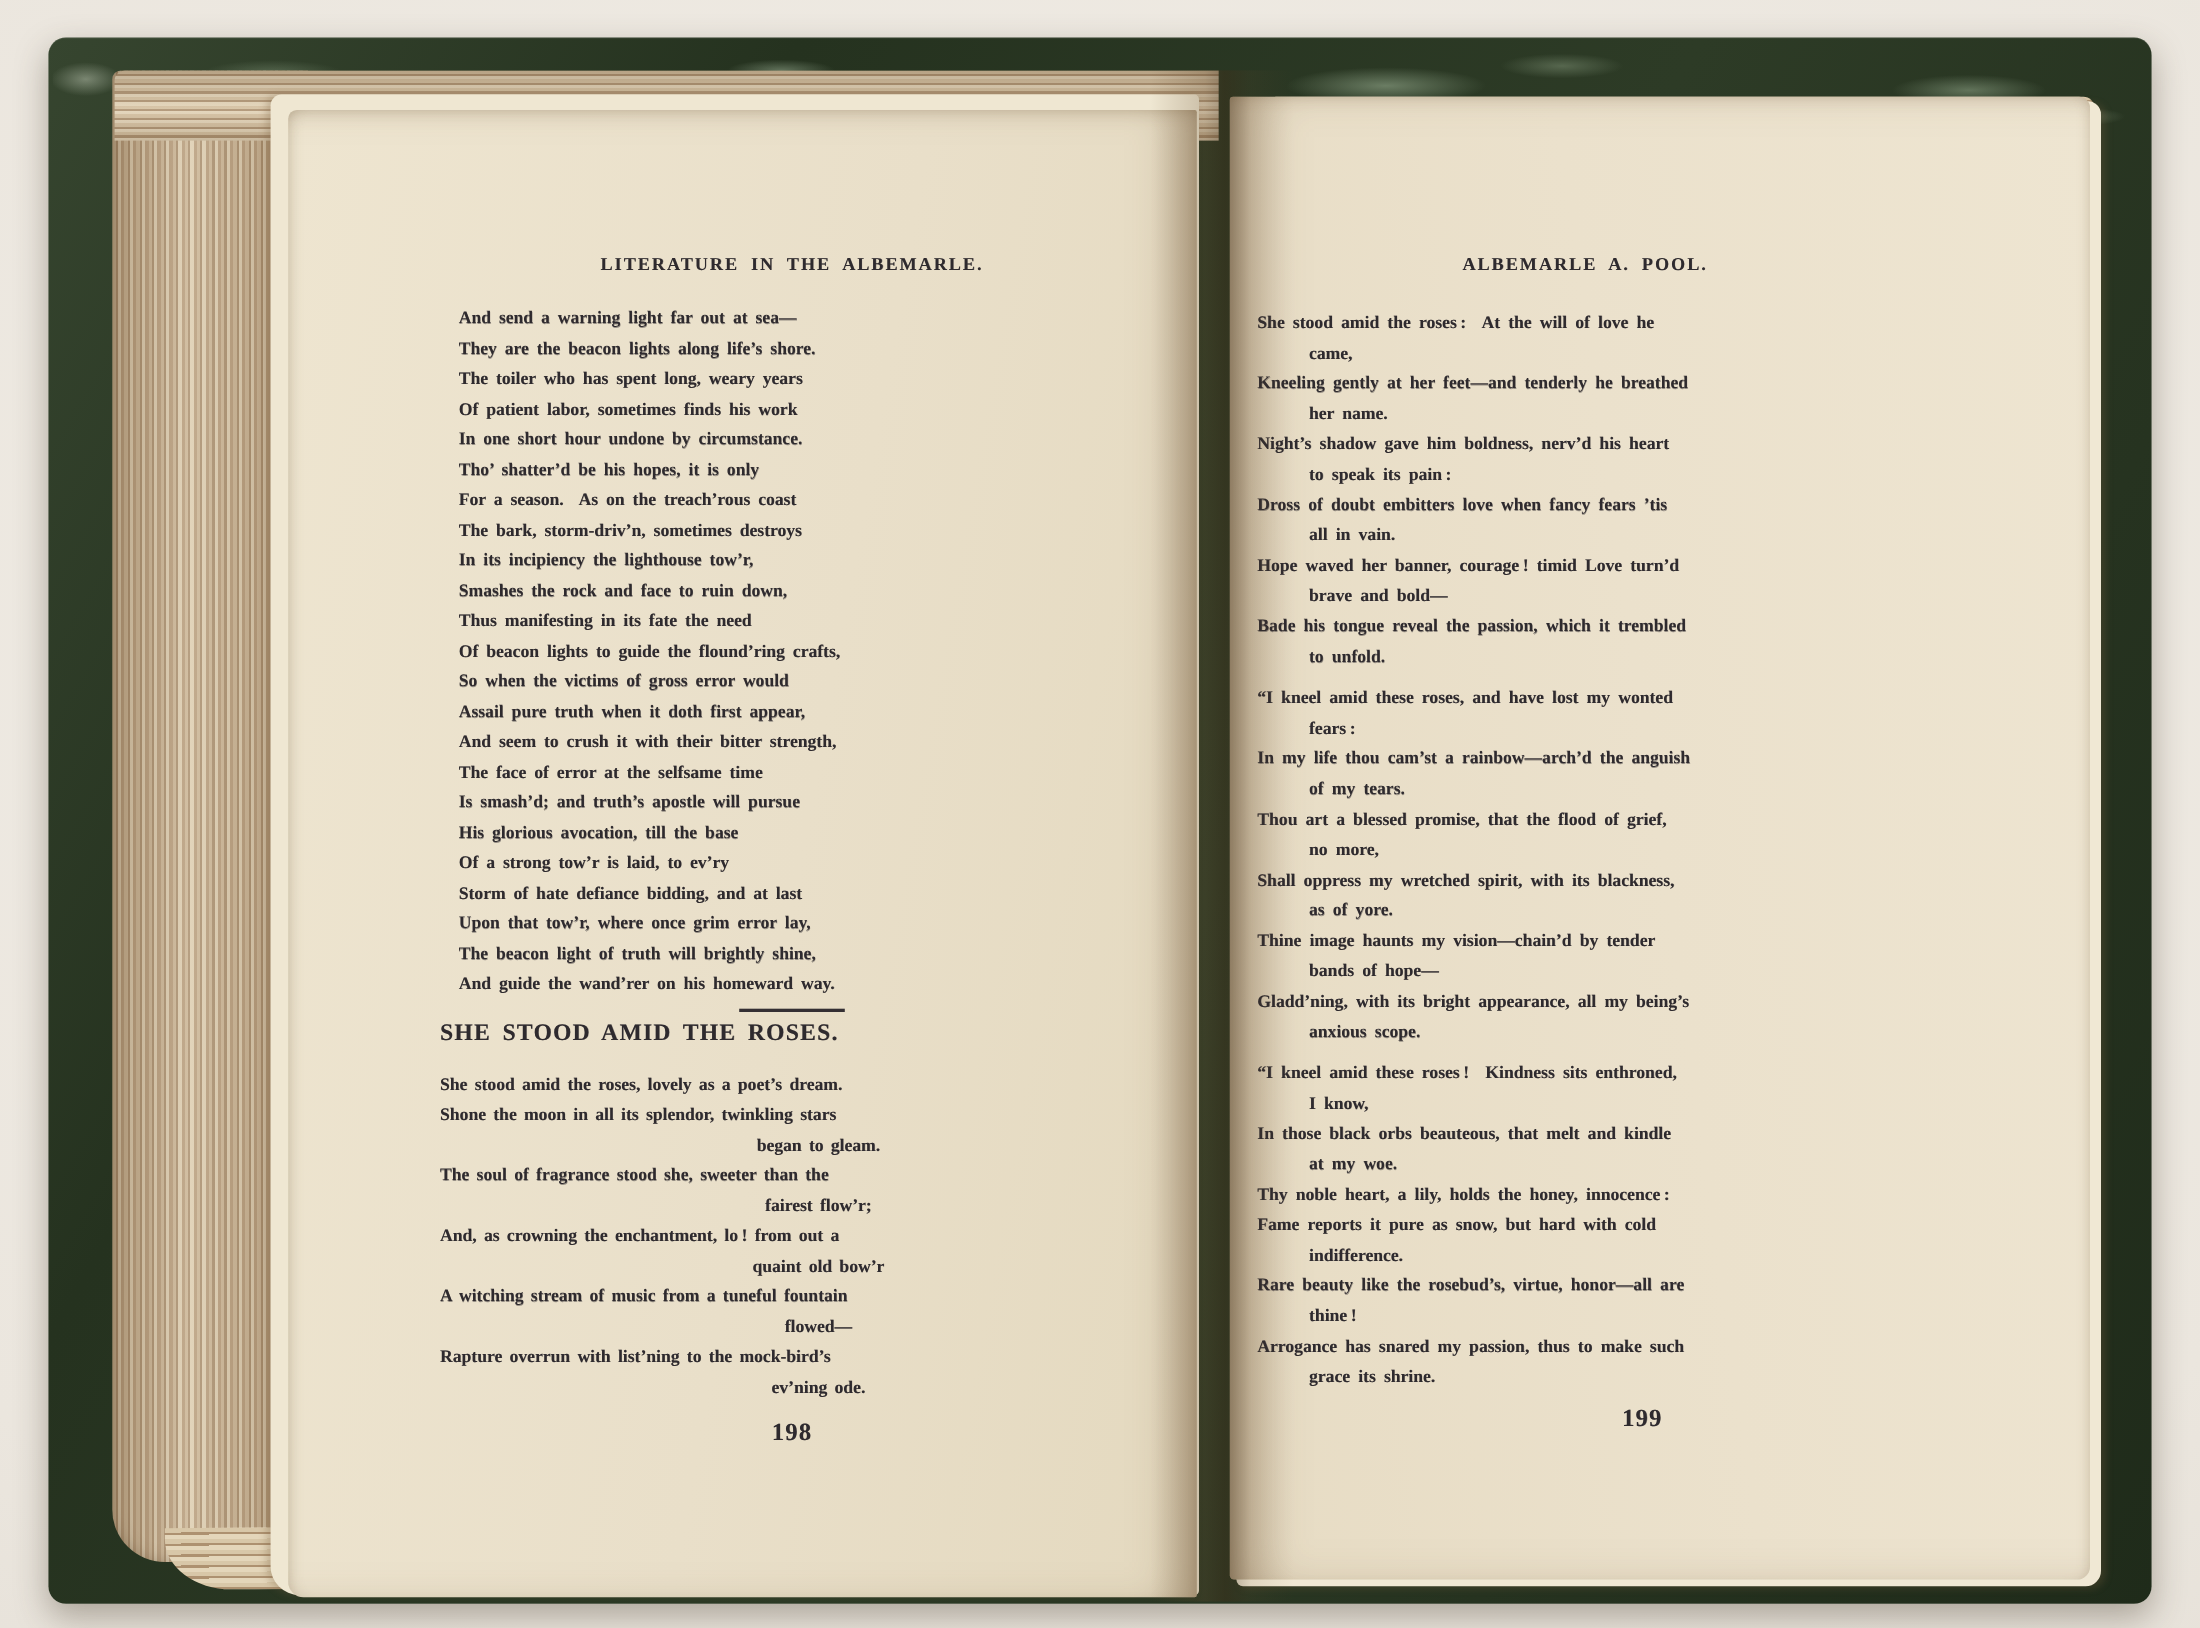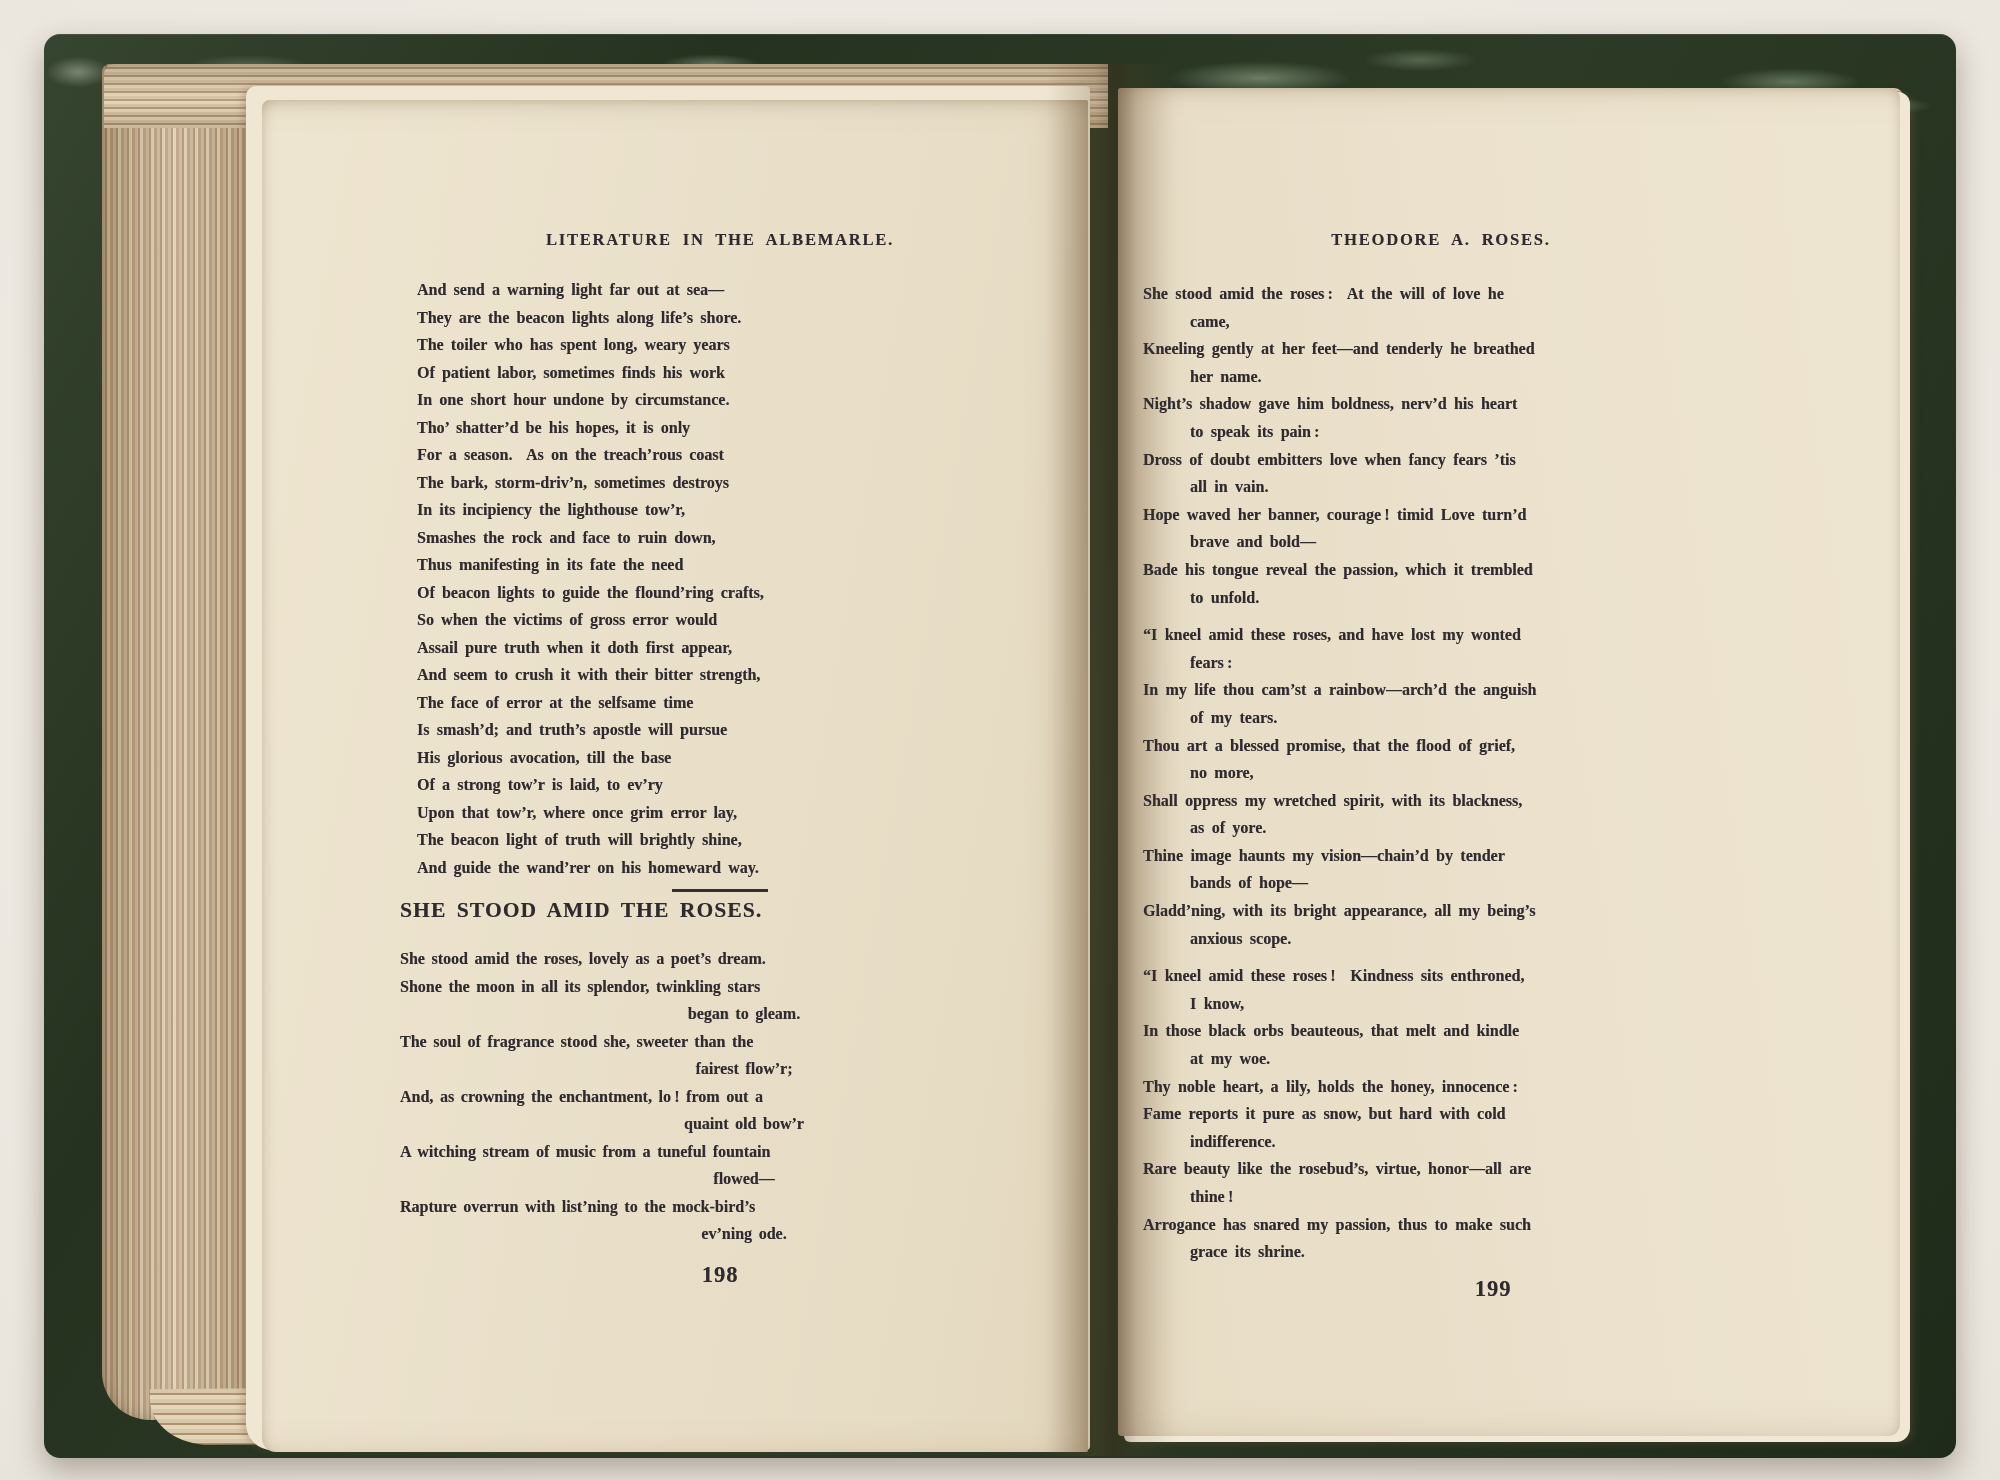--- a/index.html
+++ b/index.html
@@ -186,20 +186,21 @@
   <div class="line">And seem to crush it with their bitter strength,</div>
 
   <div class="line">The face of error at the selfsame time</div>
 
   <div class="line">Is smash’d; and truth’s apostle will pursue</div>
 
   <div class="line">His glorious avocation, till the base</div>
 
   <div class="line">Of a strong tow’r is laid, to ev’ry</div>
 
+  <div class="line">Storm of hate defiance bidding, and at last</div>
 
   <div class="line">Upon that tow’r, where once grim error lay,</div>
 
   <div class="line">The beacon light of truth will brightly shine,</div>
 
   <div class="line">And guide the wand’rer on his homeward way.</div>
 </div>
       <div class="rule"></div>
       <div class="section-heading">SHE STOOD AMID THE ROSES.</div>
       <div class="poem poem2">
@@ -232,21 +233,21 @@
     <div class="main">Rapture overrun with list’ning to the mock-bird’s</div>
     <div class="cont">ev’ning ode.</div>
   </div>
 </div>
       <div class="pagenum pagenum-left">198</div>
     </div>
   </div>
 
   <div class="page-right">
     <div class="textcol text-right">
-      <div class="running-head offset">THEODORE A. ROSES.</div>
+      <div class="running-head offset">ALBEMARLE A. POOL.</div>
       <div class="poem stanza" style="margin-top:30px">
   <div class="vline">
     <div class="main">She stood amid the roses :  At the will of love he</div>
     <div class="cont">came,</div>
   </div>
 
   <div class="vline">
     <div class="main">Kneeling gently at her feet—and tenderly he breathed</div>
     <div class="cont">her name.</div>
   </div>

